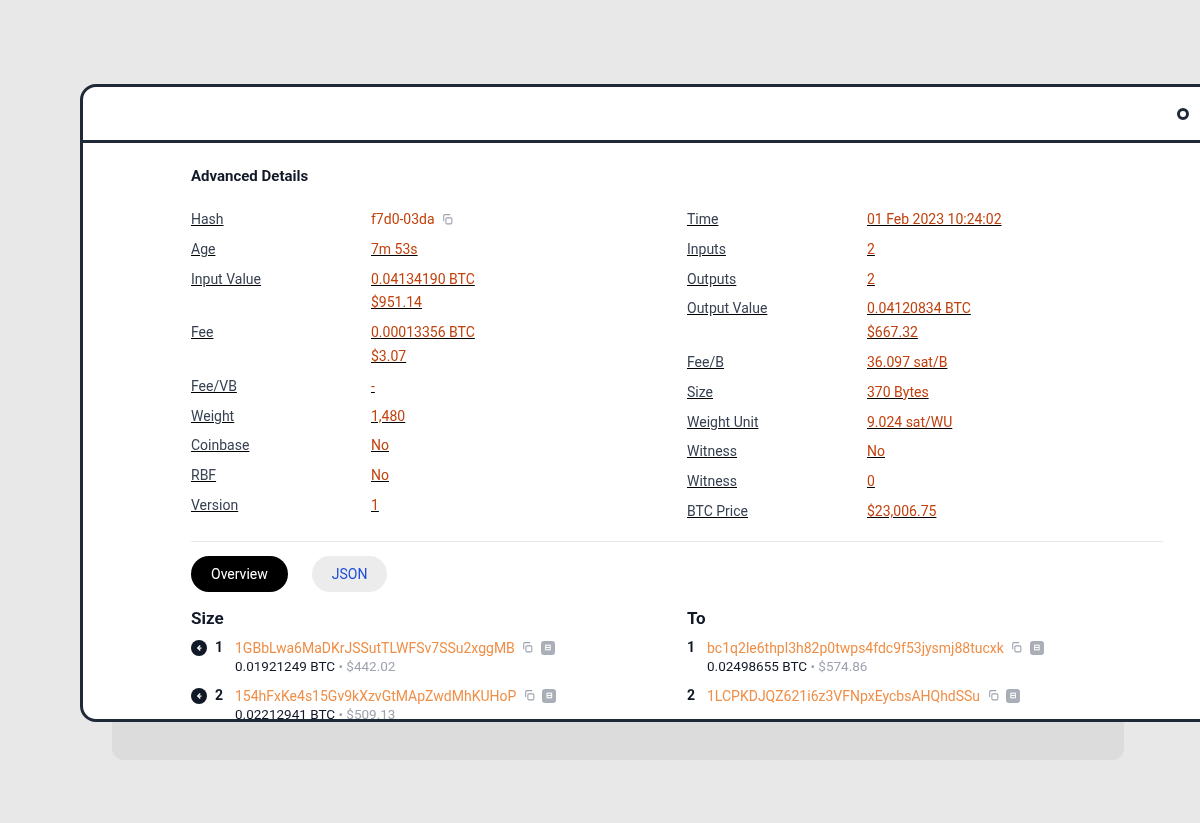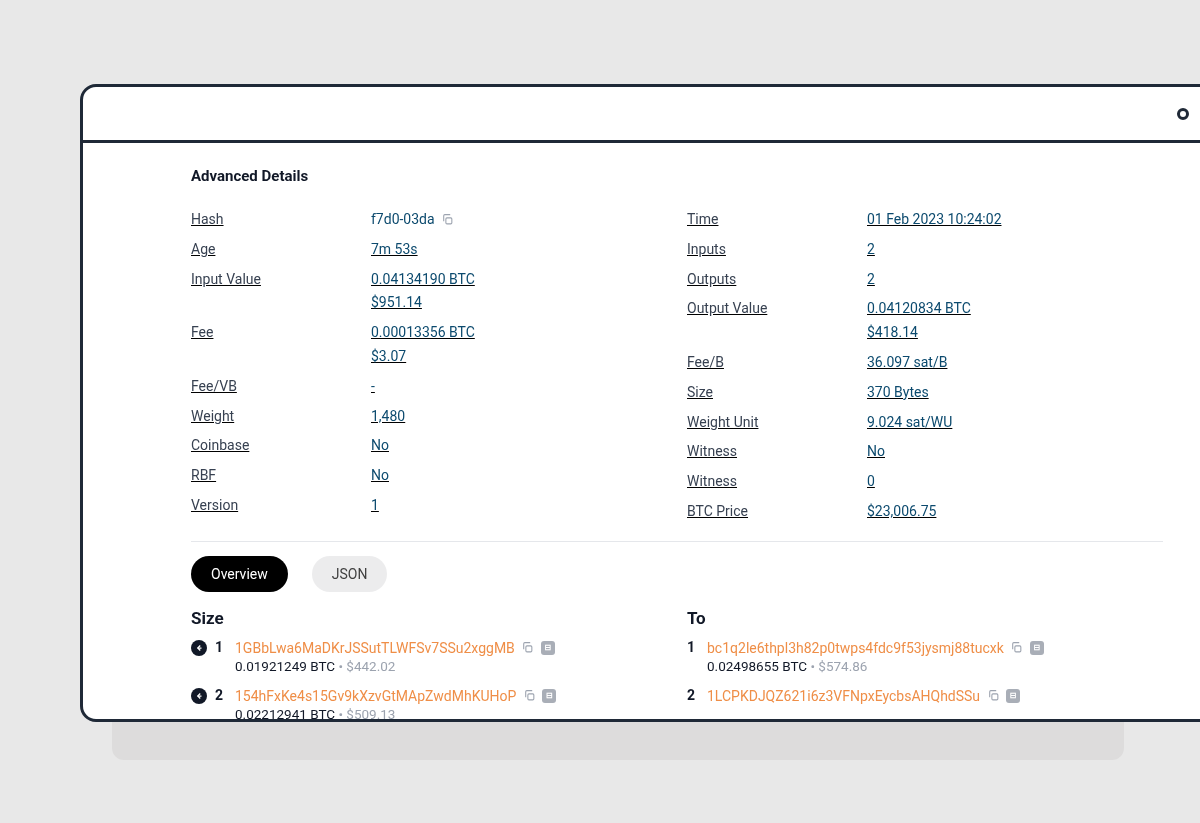--- a/index.html
+++ b/index.html
@@ -68,21 +68,21 @@
       padding: 3px 0;
       font-size: 14px;
     }
     .detail-label {
       width: 180px;
       color: #374151;
       line-height: 1.7;
     }
     .detail-value {
       flex: 1;
-      color: #0c4a6e;
+      color: #c2410c;
       line-height: 1.7;
     }
     .detail-value .sub {
       display: block;
     }
     .hash-row {
       display: inline-flex;
       align-items: center;
       gap: 6px;
     }
@@ -110,21 +110,21 @@
       font-size: 14px;
       cursor: pointer;
       font-family: inherit;
     }
     .tab-active {
       background: #000000;
       color: #ffffff;
     }
     .tab-inactive {
       background: #ececed;
-      color: #404040;
+      color: #1d4ed8;
     }
     .io-grid {
       display: flex;
       gap: 20px;
     }
     .io-col {
       flex: 1;
     }
     .io-heading {
       font-size: 17px;
@@ -290,21 +290,21 @@
 
         <div class="detail-row">
           <div class="detail-label">Outputs</div>
           <div class="detail-value">2</div>
         </div>
 
         <div class="detail-row">
           <div class="detail-label">Output Value</div>
           <div class="detail-value">
             <span class="sub">0.04120834 BTC</span>
-            <span class="sub">$418.14</span>
+            <span class="sub">$667.32</span>
           </div>
         </div>
 
         <div class="detail-row">
           <div class="detail-label">Fee/B</div>
           <div class="detail-value">36.097 sat/B</div>
         </div>
 
         <div class="detail-row">
           <div class="detail-label">Size</div>

